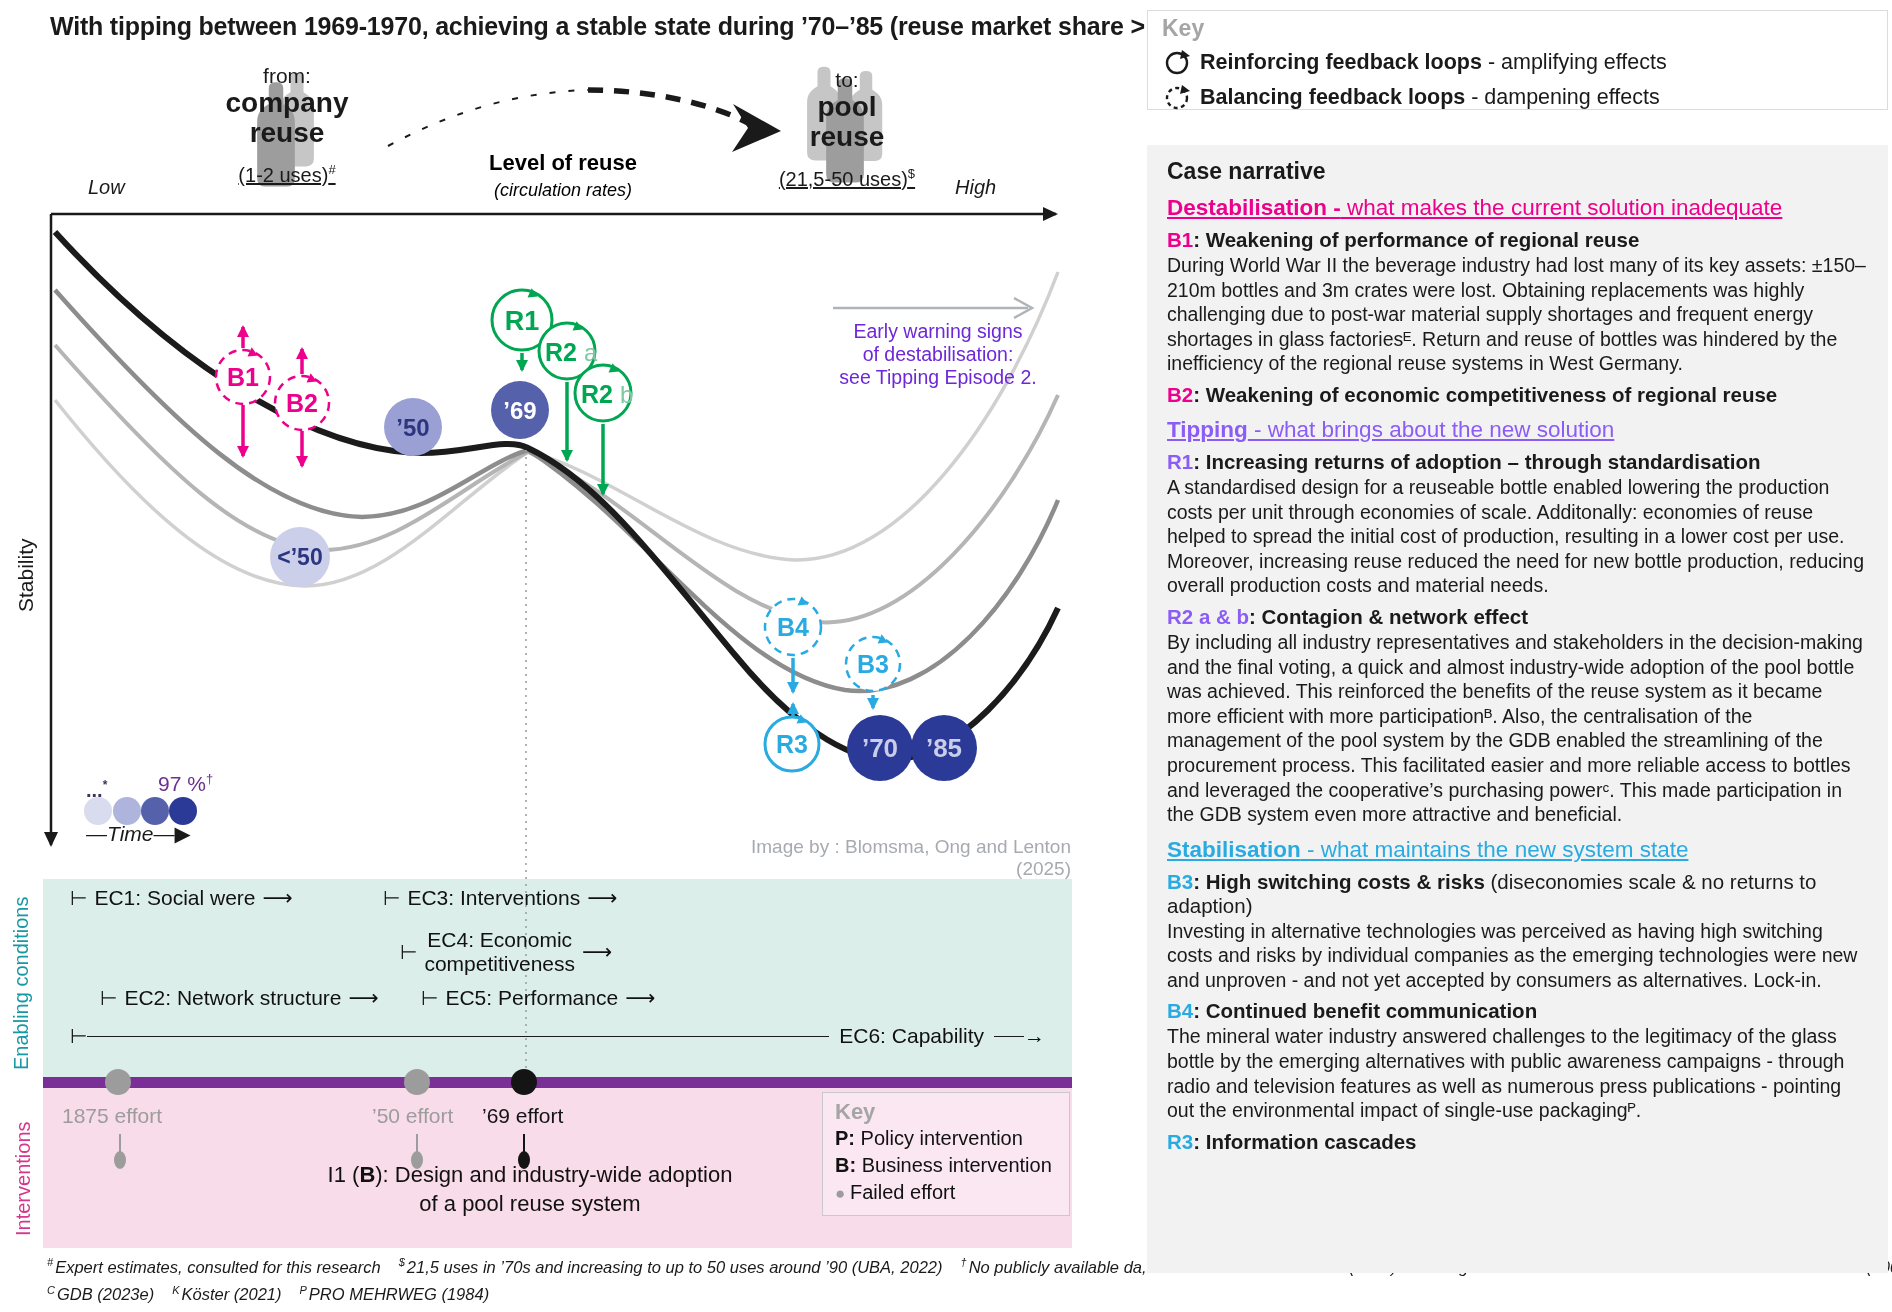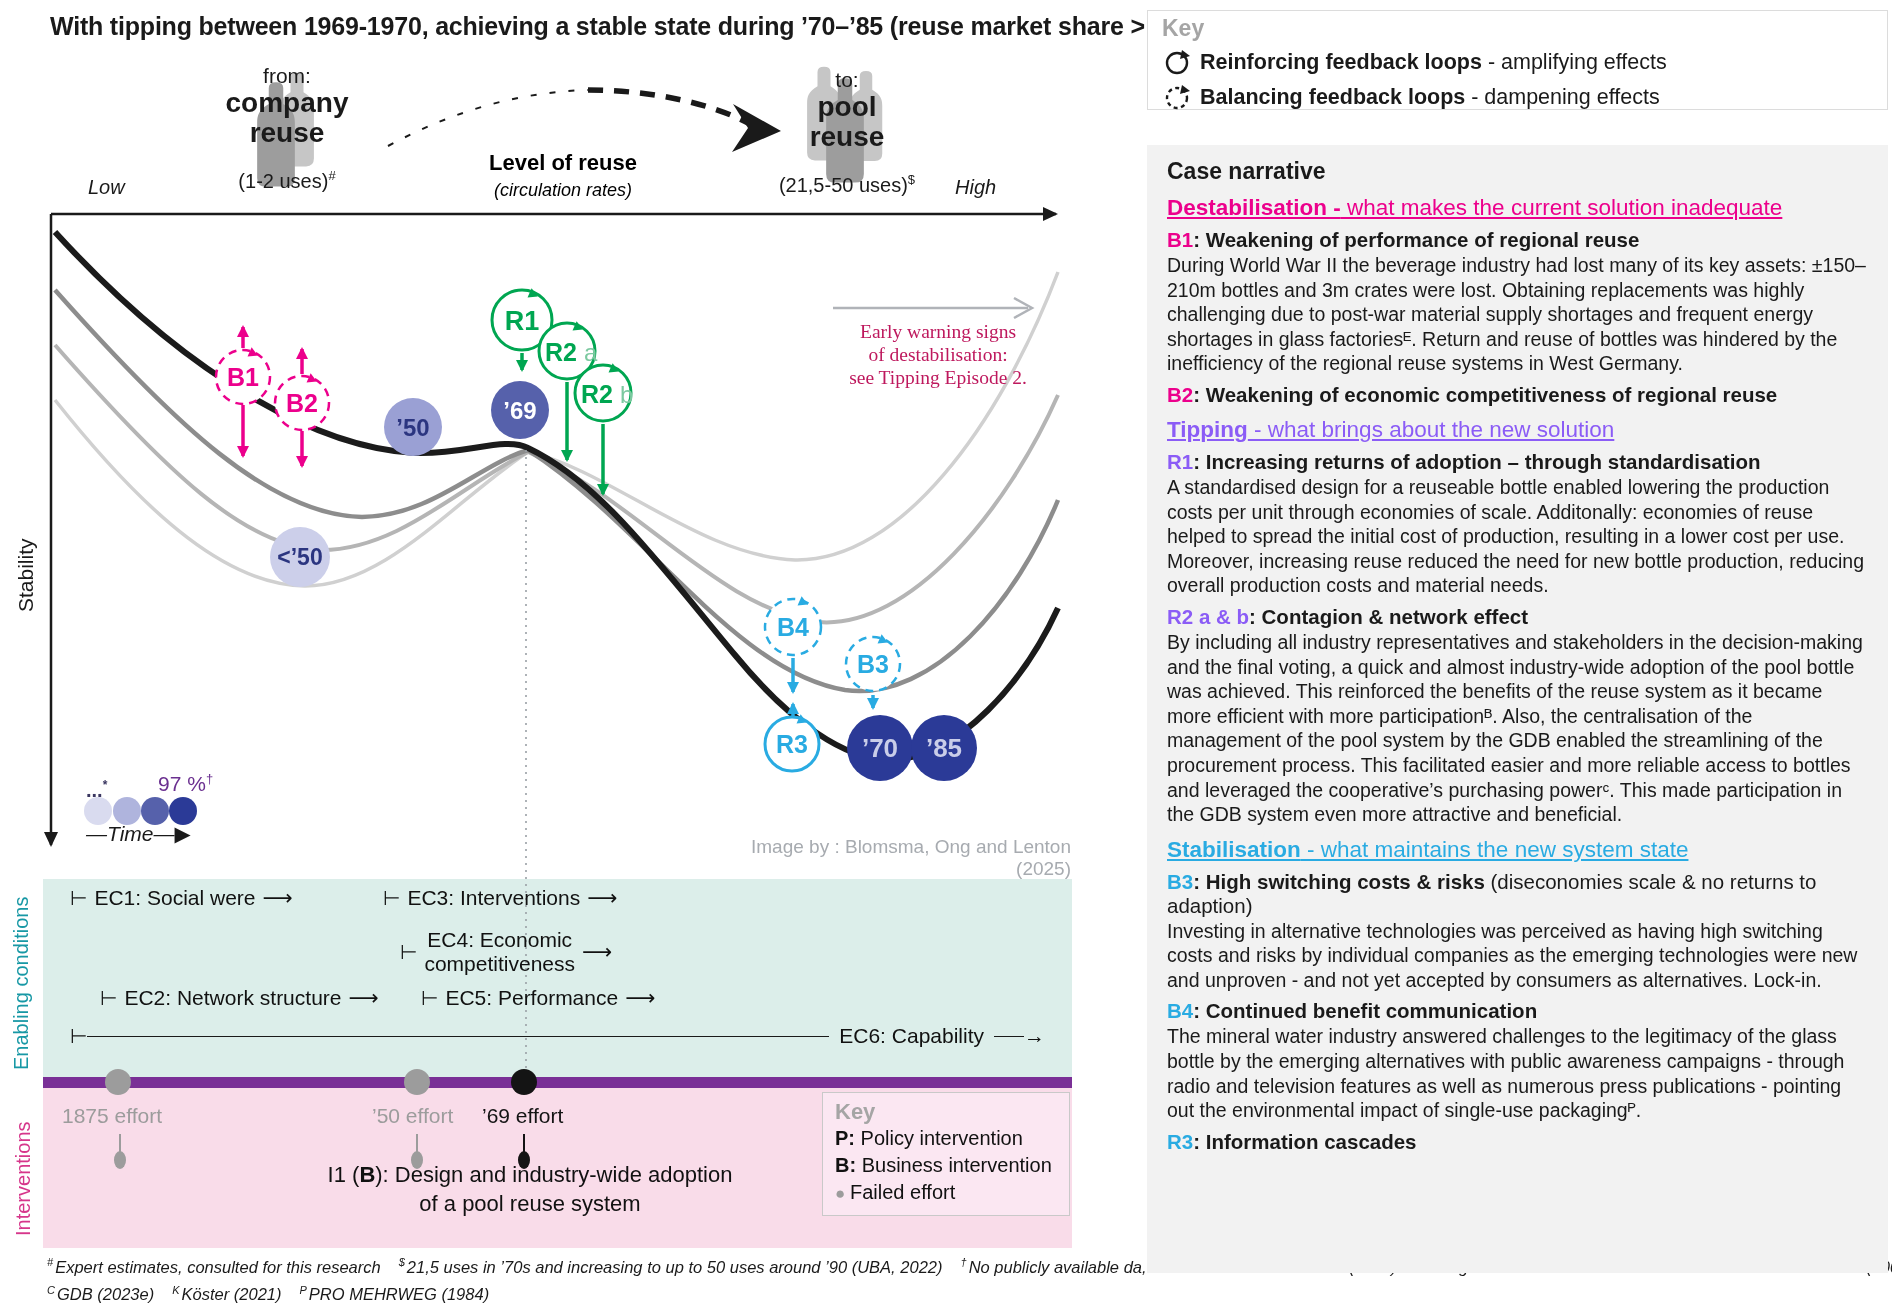--- a/index.html
+++ b/index.html
@@ -9,32 +9,32 @@
   .rot { position: absolute; transform-origin: 0 0; transform: rotate(-90deg); white-space: nowrap; }
   .ital { font-style: italic; }
   .ctr { text-align: center; }
   svg text { font-family: "Liberation Sans","DejaVu Sans",sans-serif; }
 
   #title { left:50px; top:12px; font-size:25px; font-weight:600; color:#1a1a1a; letter-spacing:-0.2px; }
 
   .hdr-block { width:210px; text-align:center; color:#1a1a1a; }
   .hdr-pre { font-size:21px; }
   .hdr-big { font-size:28px; font-weight:bold; line-height:30px; }
-  .hdr-sub { font-size:20px; margin-top:20px; }
+  .hdr-sub { font-size:20px; margin-top:14px;text-decoration:underline; }
   .hdr-sub sup { font-size:13px; }
   #level-block { left:463px; top:150px; width:200px; }
   #level-main { font-size:22px; font-weight:bold; }
   #level-sub { font-size:18px; font-style:italic; margin-top:4px; }
   .endlab { font-size:20px; font-style:italic; font-weight:500; color:#1a1a1a; }
 
   #stability-label { left:14px; top:612px; font-size:21px; color:#1a1a1a; }
   #enabling-label { left:10px; top:1070px; font-size:20px; color:#1798A5; }
   #interventions-label { left:12px; top:1236px; font-size:20px; color:#D6368B; }
 
-  #early-warning { left:828px; top:320px; width:220px; text-align:center; font-size:19.5px; line-height:23px; color:#be185d;font-family:Liberation Serif, serif; }
+  #early-warning { left:828px; top:320px; width:220px; text-align:center; font-size:19.5px; line-height:23px; color:#6d28d9; }
   #credit { left:740px; top:836px; width:331px; text-align:right; font-size:19px; color:#A7ABB0; }
 
   #mint-band { left:43px; top:879px; width:1029px; height:199px; background:#DCEEEA; }
   #pink-band { left:43px; top:1088px; width:1029px; height:160px; background:#F9DCE9; }
 
   .ec-row { display:flex; align-items:center; gap:7px; font-size:21px; color:#111; }
   .ec-tack { font-size:20px; }
   .ec-arr { font-size:21px; }
   .ec4-lines { text-align:center; line-height:24px; }
   #ec6-row { display:flex; align-items:center; font-size:21px; color:#111; }

